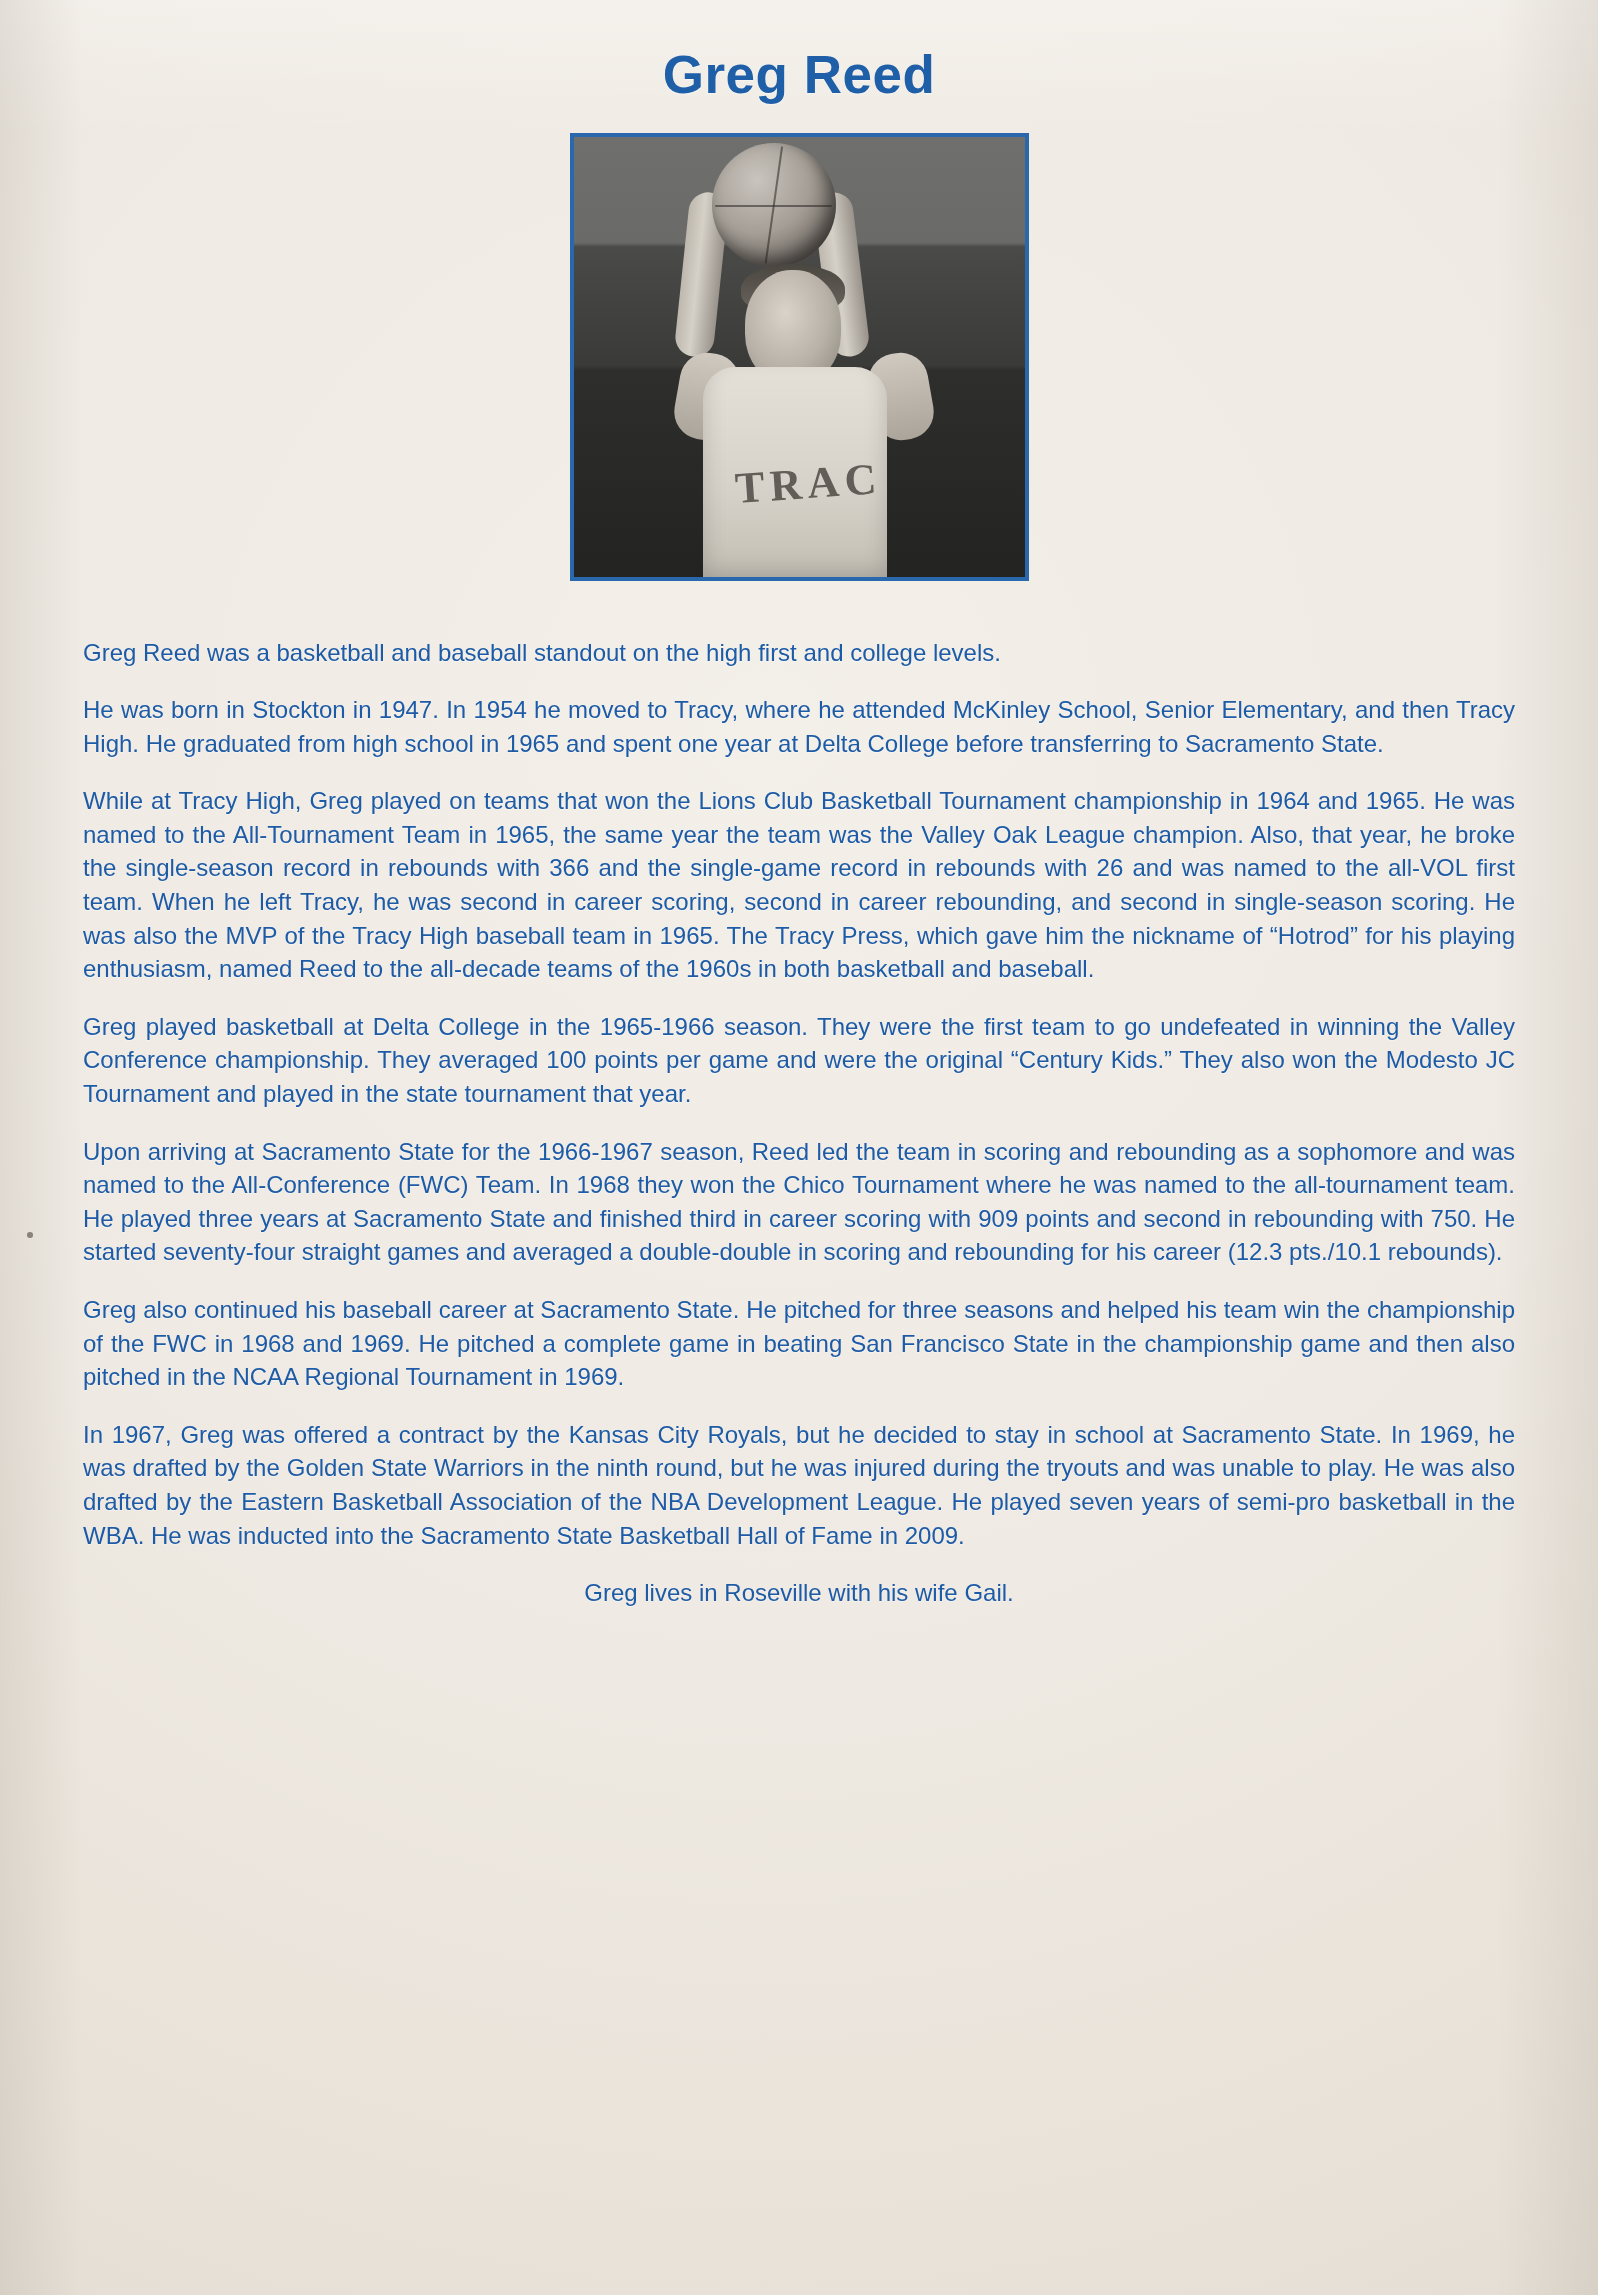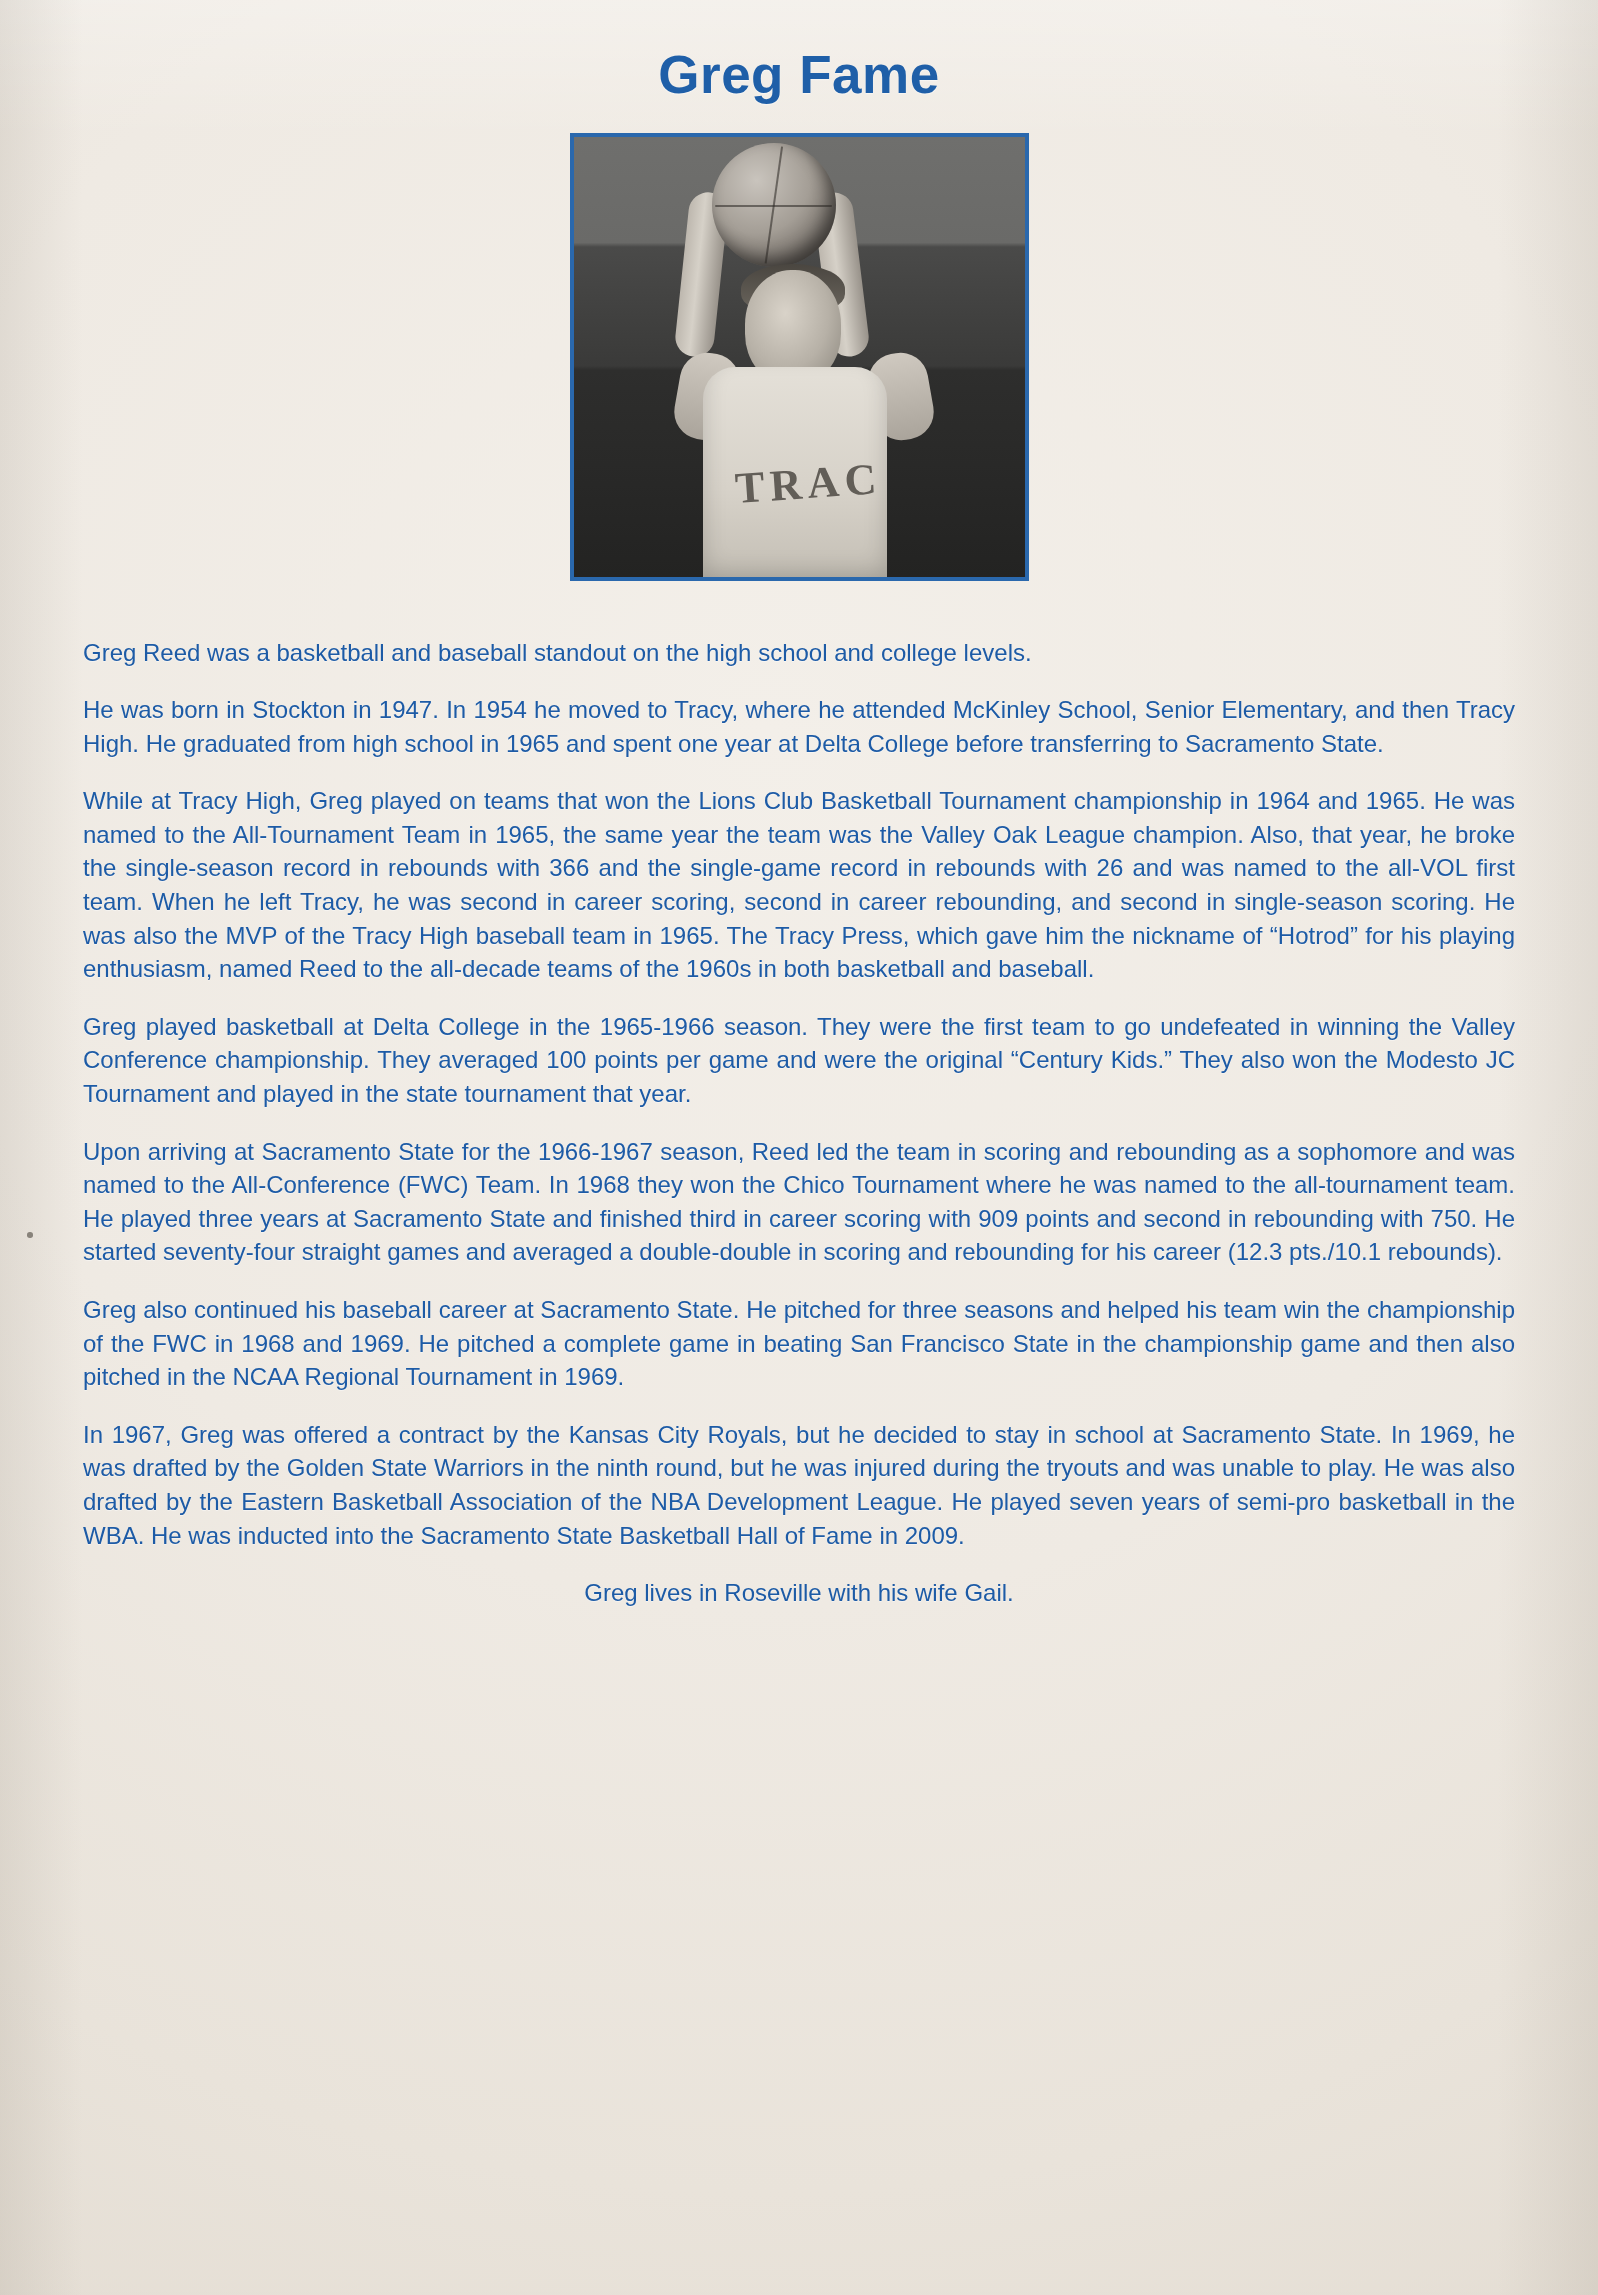--- a/index.html
+++ b/index.html
@@ -186,38 +186,38 @@
 </style>
 </head>
 <body>
 
 <div class="plaque">
 
   <div class="speck"></div>
 
   <div class="content">
 
-    <h1 class="title">Greg Fame</h1>
+    <h1 class="title">Greg Reed</h1>
 
     <div class="photo-wrap">
       <div class="photo">
         <div class="ph-arm left"></div>
         <div class="ph-arm right"></div>
         <div class="ph-ball"></div>
         <div class="ph-shoulder-l"></div>
         <div class="ph-shoulder-r"></div>
         <div class="ph-hair"></div>
         <div class="ph-head"></div>
         <div class="ph-torso"></div>
         <div class="ph-jersey-text">TRAC</div>
       </div>
     </div>
 
     <div class="body-text">
-      <p>Greg Reed was a basketball and baseball standout on the high school and college levels.</p>
+      <p>Greg Reed was a basketball and baseball standout on the high first and college levels.</p>
       <p>He was born in Stockton in 1947.  In 1954 he moved to Tracy, where he attended McKinley School, Senior Elementary, and then Tracy High.  He graduated from high school in 1965 and spent one year at Delta College before transferring to Sacramento State.</p>
       <p>While at Tracy High, Greg played on teams that won the Lions Club Basketball Tournament championship in 1964 and 1965.  He was named to the All-Tournament Team in 1965, the same year the team was the Valley Oak League champion.  Also, that year, he broke the single-season record in rebounds with 366 and the single-game record in rebounds with 26 and was named to the all-VOL first team.  When he left Tracy, he was second in career scoring, second in career rebounding, and second in single-season scoring.  He was also the MVP of the Tracy High baseball team in 1965.  The Tracy Press, which gave him the nickname of “Hotrod” for his playing enthusiasm, named Reed to the all-decade teams of the 1960s in both basketball and baseball.</p>
       <p>Greg played basketball at Delta College in the 1965-1966 season.  They were the first team to go undefeated in winning the Valley Conference championship.  They averaged 100 points per game and were the original “Century Kids.”  They also won the Modesto JC Tournament and played in the state tournament that year.</p>
       <p>Upon arriving at Sacramento State for the 1966-1967 season, Reed led the team in scoring and rebounding as a sophomore and was named to the All-Conference (FWC) Team.  In 1968 they won the Chico Tournament where he was named to the all-tournament team.  He played three years at Sacramento State and finished third in career scoring with 909 points and second in rebounding with 750.  He started seventy-four straight games and averaged a double-double in scoring and rebounding for his career (12.3 pts./10.1 rebounds).</p>
       <p>Greg also continued his baseball career at Sacramento State.  He pitched for three seasons and helped his team win the championship of the FWC in 1968 and 1969.  He pitched a complete game in beating San Francisco State in the championship game and then also pitched in the NCAA Regional Tournament in 1969.</p>
       <p>In 1967, Greg was offered a contract by the Kansas City Royals, but he decided to stay in school at Sacramento State.  In 1969, he was drafted by the Golden State Warriors in the ninth round, but he was injured during the tryouts and was unable to play.  He was also drafted by the Eastern Basketball Association of the NBA Development League.  He played seven years of semi-pro basketball in the WBA.  He was inducted into the Sacramento State Basketball Hall of Fame in 2009.</p>
       <p class="no-justify">Greg lives in Roseville with his wife Gail.</p>
     </div>
 
   </div>

